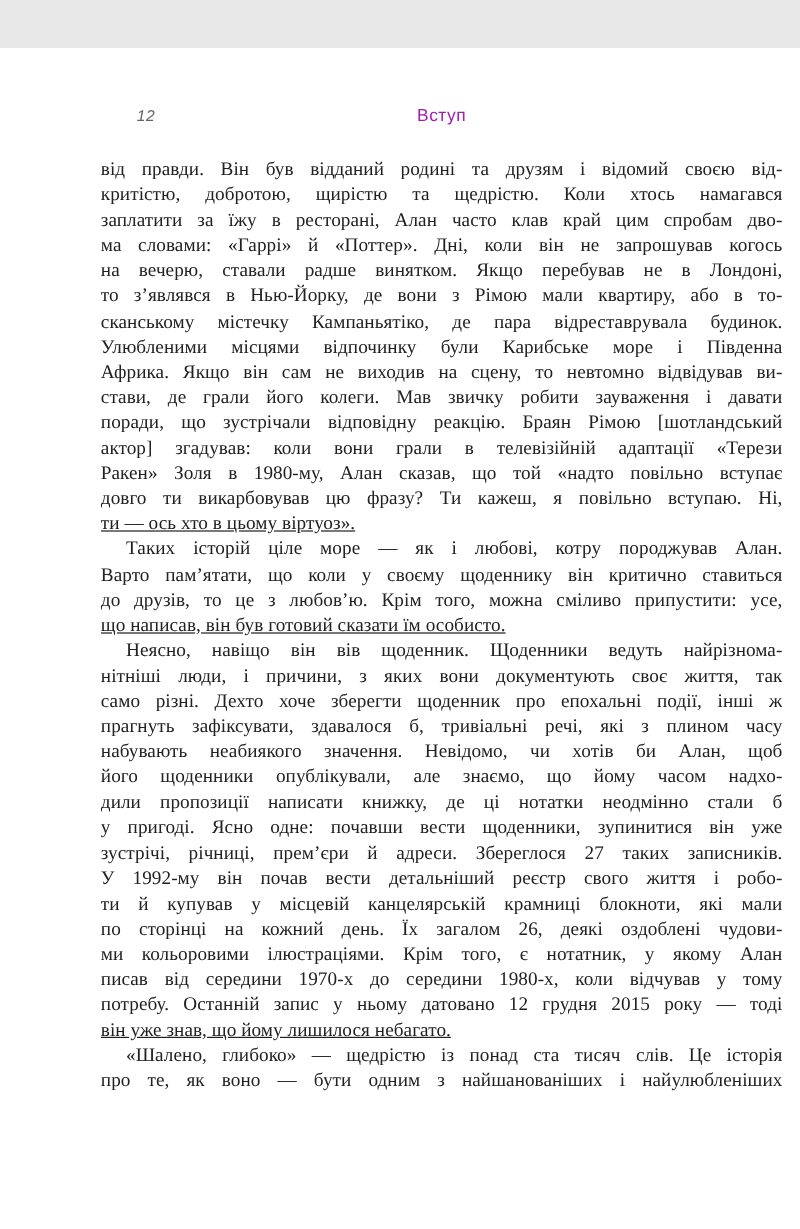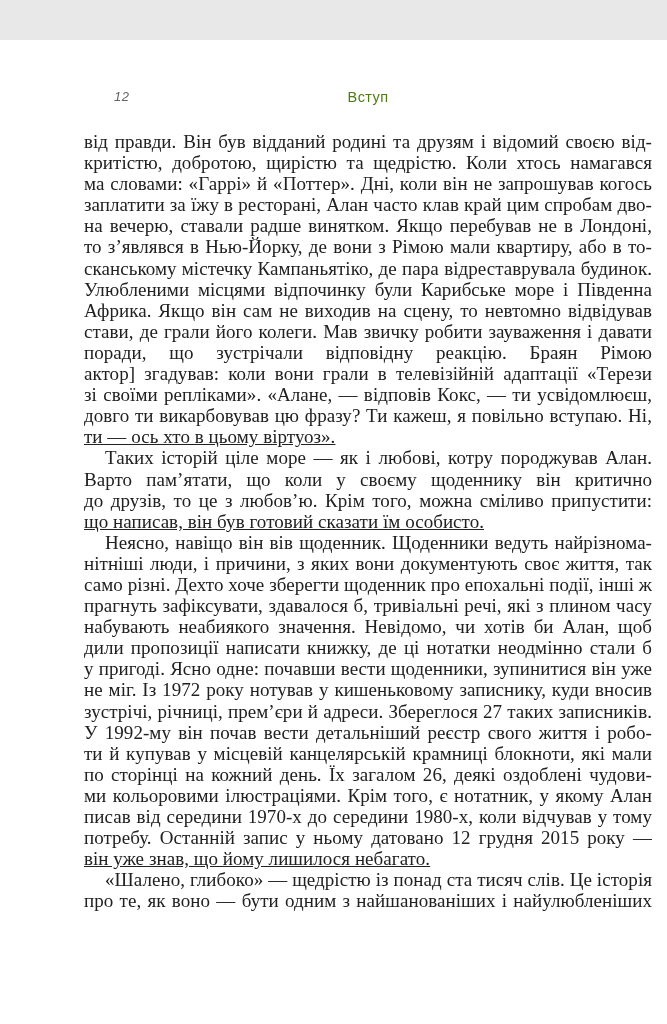--- a/index.html
+++ b/index.html
@@ -30,30 +30,30 @@
     font-style: italic;
     letter-spacing: 0.5px;
     color: #636366;
   }
   .chapter {
     width: 100%;
     text-align: center;
     font-size: 14.5px;
     font-weight: 400;
     letter-spacing: 0.4px;
-    color: #4d7c0f;
+    color: #a21caf;
   }
   .textblock {
     position: absolute;
     top: 91px;
     left: 84px;
     width: 568px;
   }
   .line {
-    font-size: 19px;
+    font-size: 16px;
     line-height: 21.1px;
     height: 21.1px;
     overflow: hidden;
     text-align: justify;
     text-align-last: justify;
     letter-spacing: 0.05px;
   }
   .indent { text-indent: 21px; }
   .plast { text-align-last: left; text-decoration: underline; }
 </style>
@@ -64,47 +64,47 @@
 
   <header class="running-header">
     <span class="pagenum">12</span>
     <div class="chapter">Вступ</div>
   </header>
 
   <main class="textblock">
 
     <div class="line">від правди. Він був відданий родині та друзям і відомий своєю від-</div>
     <div class="line">критістю, добротою, щирістю та щедрістю. Коли хтось намагався</div>
+    <div class="line">заплатити за їжу в ресторані, Алан часто клав край цим спробам дво-</div>
     <div class="line">ма словами: «Гаррі» й «Поттер». Дні, коли він не запрошував когось</div>
-    <div class="line">заплатити за їжу в ресторані, Алан часто клав край цим спробам дво-</div>
     <div class="line">на вечерю, ставали радше винятком. Якщо перебував не в Лондоні,</div>
     <div class="line">то з’являвся в Нью-Йорку, де вони з Рімою мали квартиру, або в то-</div>
     <div class="line">сканському містечку Кампаньятіко, де пара відреставрувала будинок.</div>
     <div class="line">Улюбленими місцями відпочинку були Карибське море і Південна</div>
     <div class="line">Африка. Якщо він сам не виходив на сцену, то невтомно відвідував ви-</div>
     <div class="line">стави, де грали його колеги. Мав звичку робити зауваження і давати</div>
     <div class="line">поради, що зустрічали відповідну реакцію. Браян Рімою [шотландський</div>
     <div class="line">актор] згадував: коли вони грали в телевізійній адаптації «Терези</div>
-    <div class="line">зі своїми репліками». «Алане, — відповів Кокс, — ти усвідомлюєш, як</div>
+    <div class="line">Ракен» Золя в 1980-му, Алан сказав, що той «надто повільно вступає</div>
     <div class="line">довго ти викарбовував цю фразу? Ти кажеш, я повільно вступаю. Ні,</div>
     <div class="line plast">ти — ось хто в цьому віртуоз».</div>
 
     <div class="line indent">Таких історій ціле море — як і любові, котру породжував Алан.</div>
     <div class="line">Варто пам’ятати, що коли у своєму щоденнику він критично ставиться</div>
     <div class="line">до друзів, то це з любов’ю. Крім того, можна сміливо припустити: усе,</div>
     <div class="line plast">що написав, він був готовий сказати їм особисто.</div>
 
     <div class="line indent">Неясно, навіщо він вів щоденник. Щоденники ведуть найрізнома-</div>
     <div class="line">нітніші люди, і причини, з яких вони документують своє життя, так</div>
     <div class="line">само різні. Дехто хоче зберегти щоденник про епохальні події, інші ж</div>
     <div class="line">прагнуть зафіксувати, здавалося б, тривіальні речі, які з плином часу</div>
     <div class="line">набувають неабиякого значення. Невідомо, чи хотів би Алан, щоб</div>
+    <div class="line">його щоденники опублікували, але знаємо, що йому часом надхо-</div>
     <div class="line">дили пропозиції написати книжку, де ці нотатки неодмінно стали б</div>
     <div class="line">у пригоді. Ясно одне: почавши вести щоденники, зупинитися він уже</div>
-    <div class="line">не міг. Із 1972 року нотував у кишеньковому записнику, куди вносив</div>
     <div class="line">зустрічі, річниці, прем’єри й адреси. Збереглося 27 таких записників.</div>
     <div class="line">У 1992-му він почав вести детальніший реєстр свого життя і робо-</div>
     <div class="line">ти й купував у місцевій канцелярській крамниці блокноти, які мали</div>
     <div class="line">по сторінці на кожний день. Їх загалом 26, деякі оздоблені чудови-</div>
     <div class="line">ми кольоровими ілюстраціями. Крім того, є нотатник, у якому Алан</div>
     <div class="line">писав від середини 1970-х до середини 1980-х, коли відчував у тому</div>
     <div class="line">потребу. Останній запис у ньому датовано 12 грудня 2015 року — тоді</div>
     <div class="line plast">він уже знав, що йому лишилося небагато.</div>
 
     <div class="line indent">«Шалено, глибоко» — щедрістю із понад ста тисяч слів. Це історія</div>

